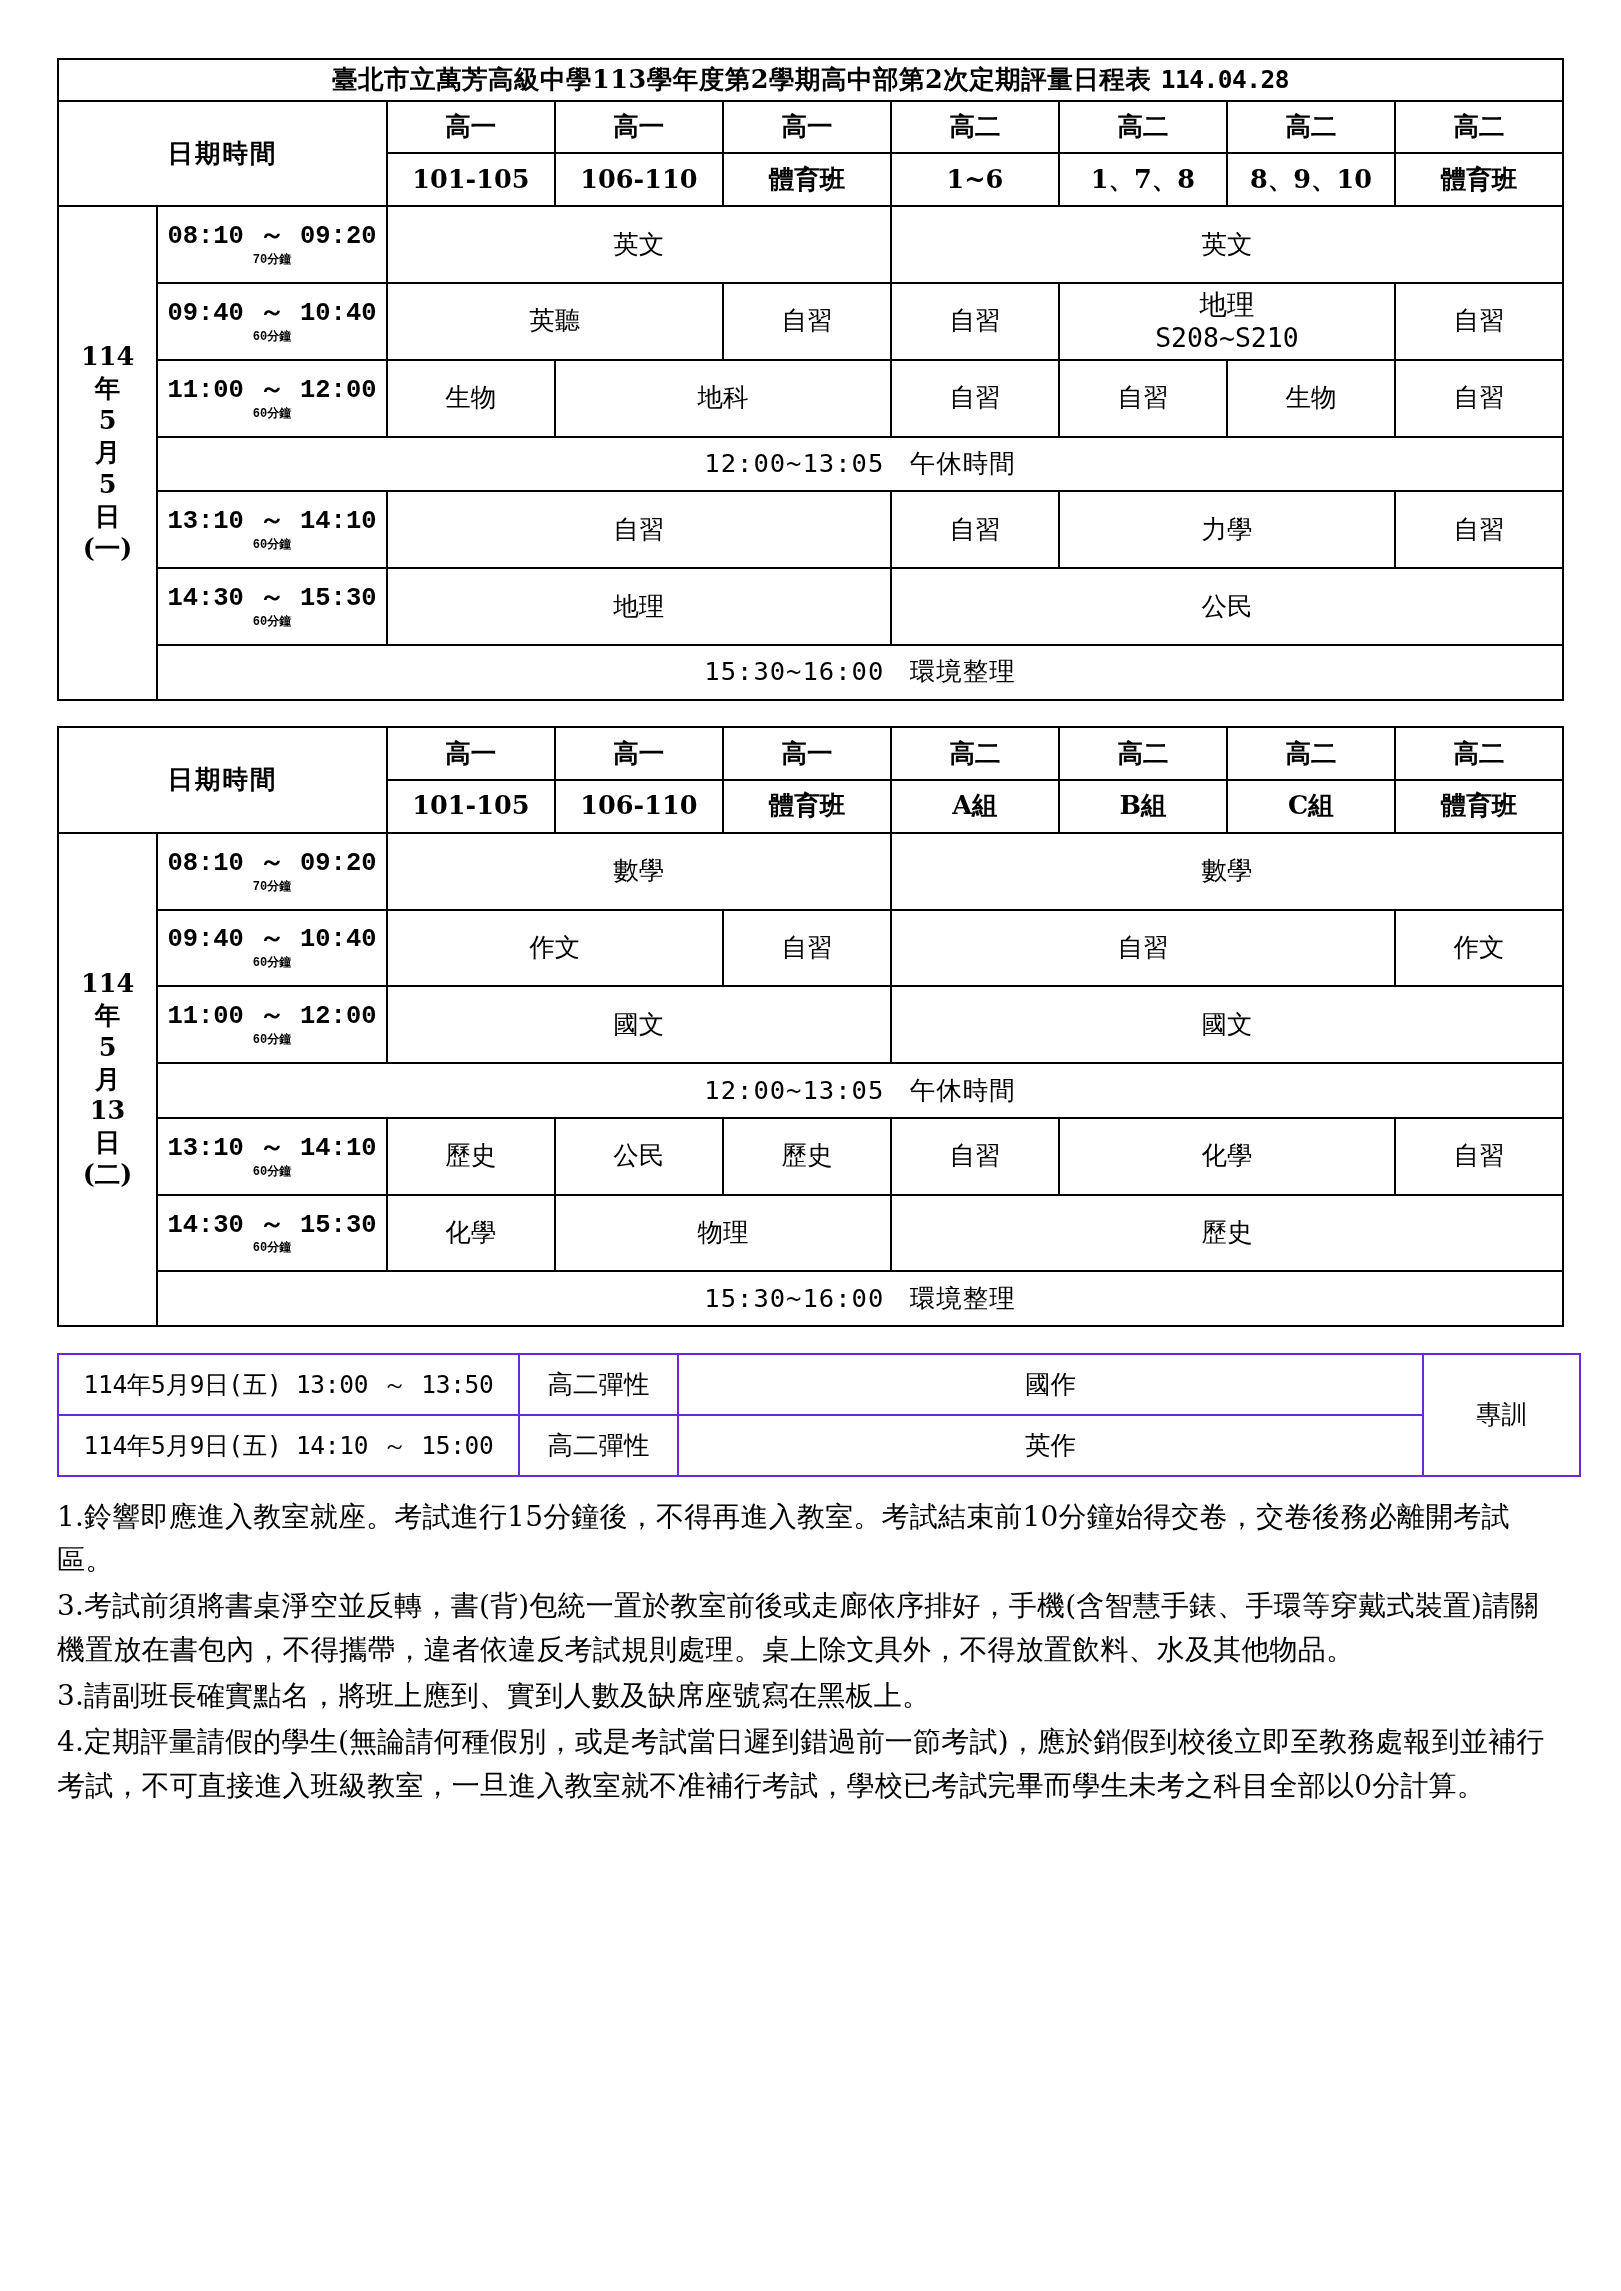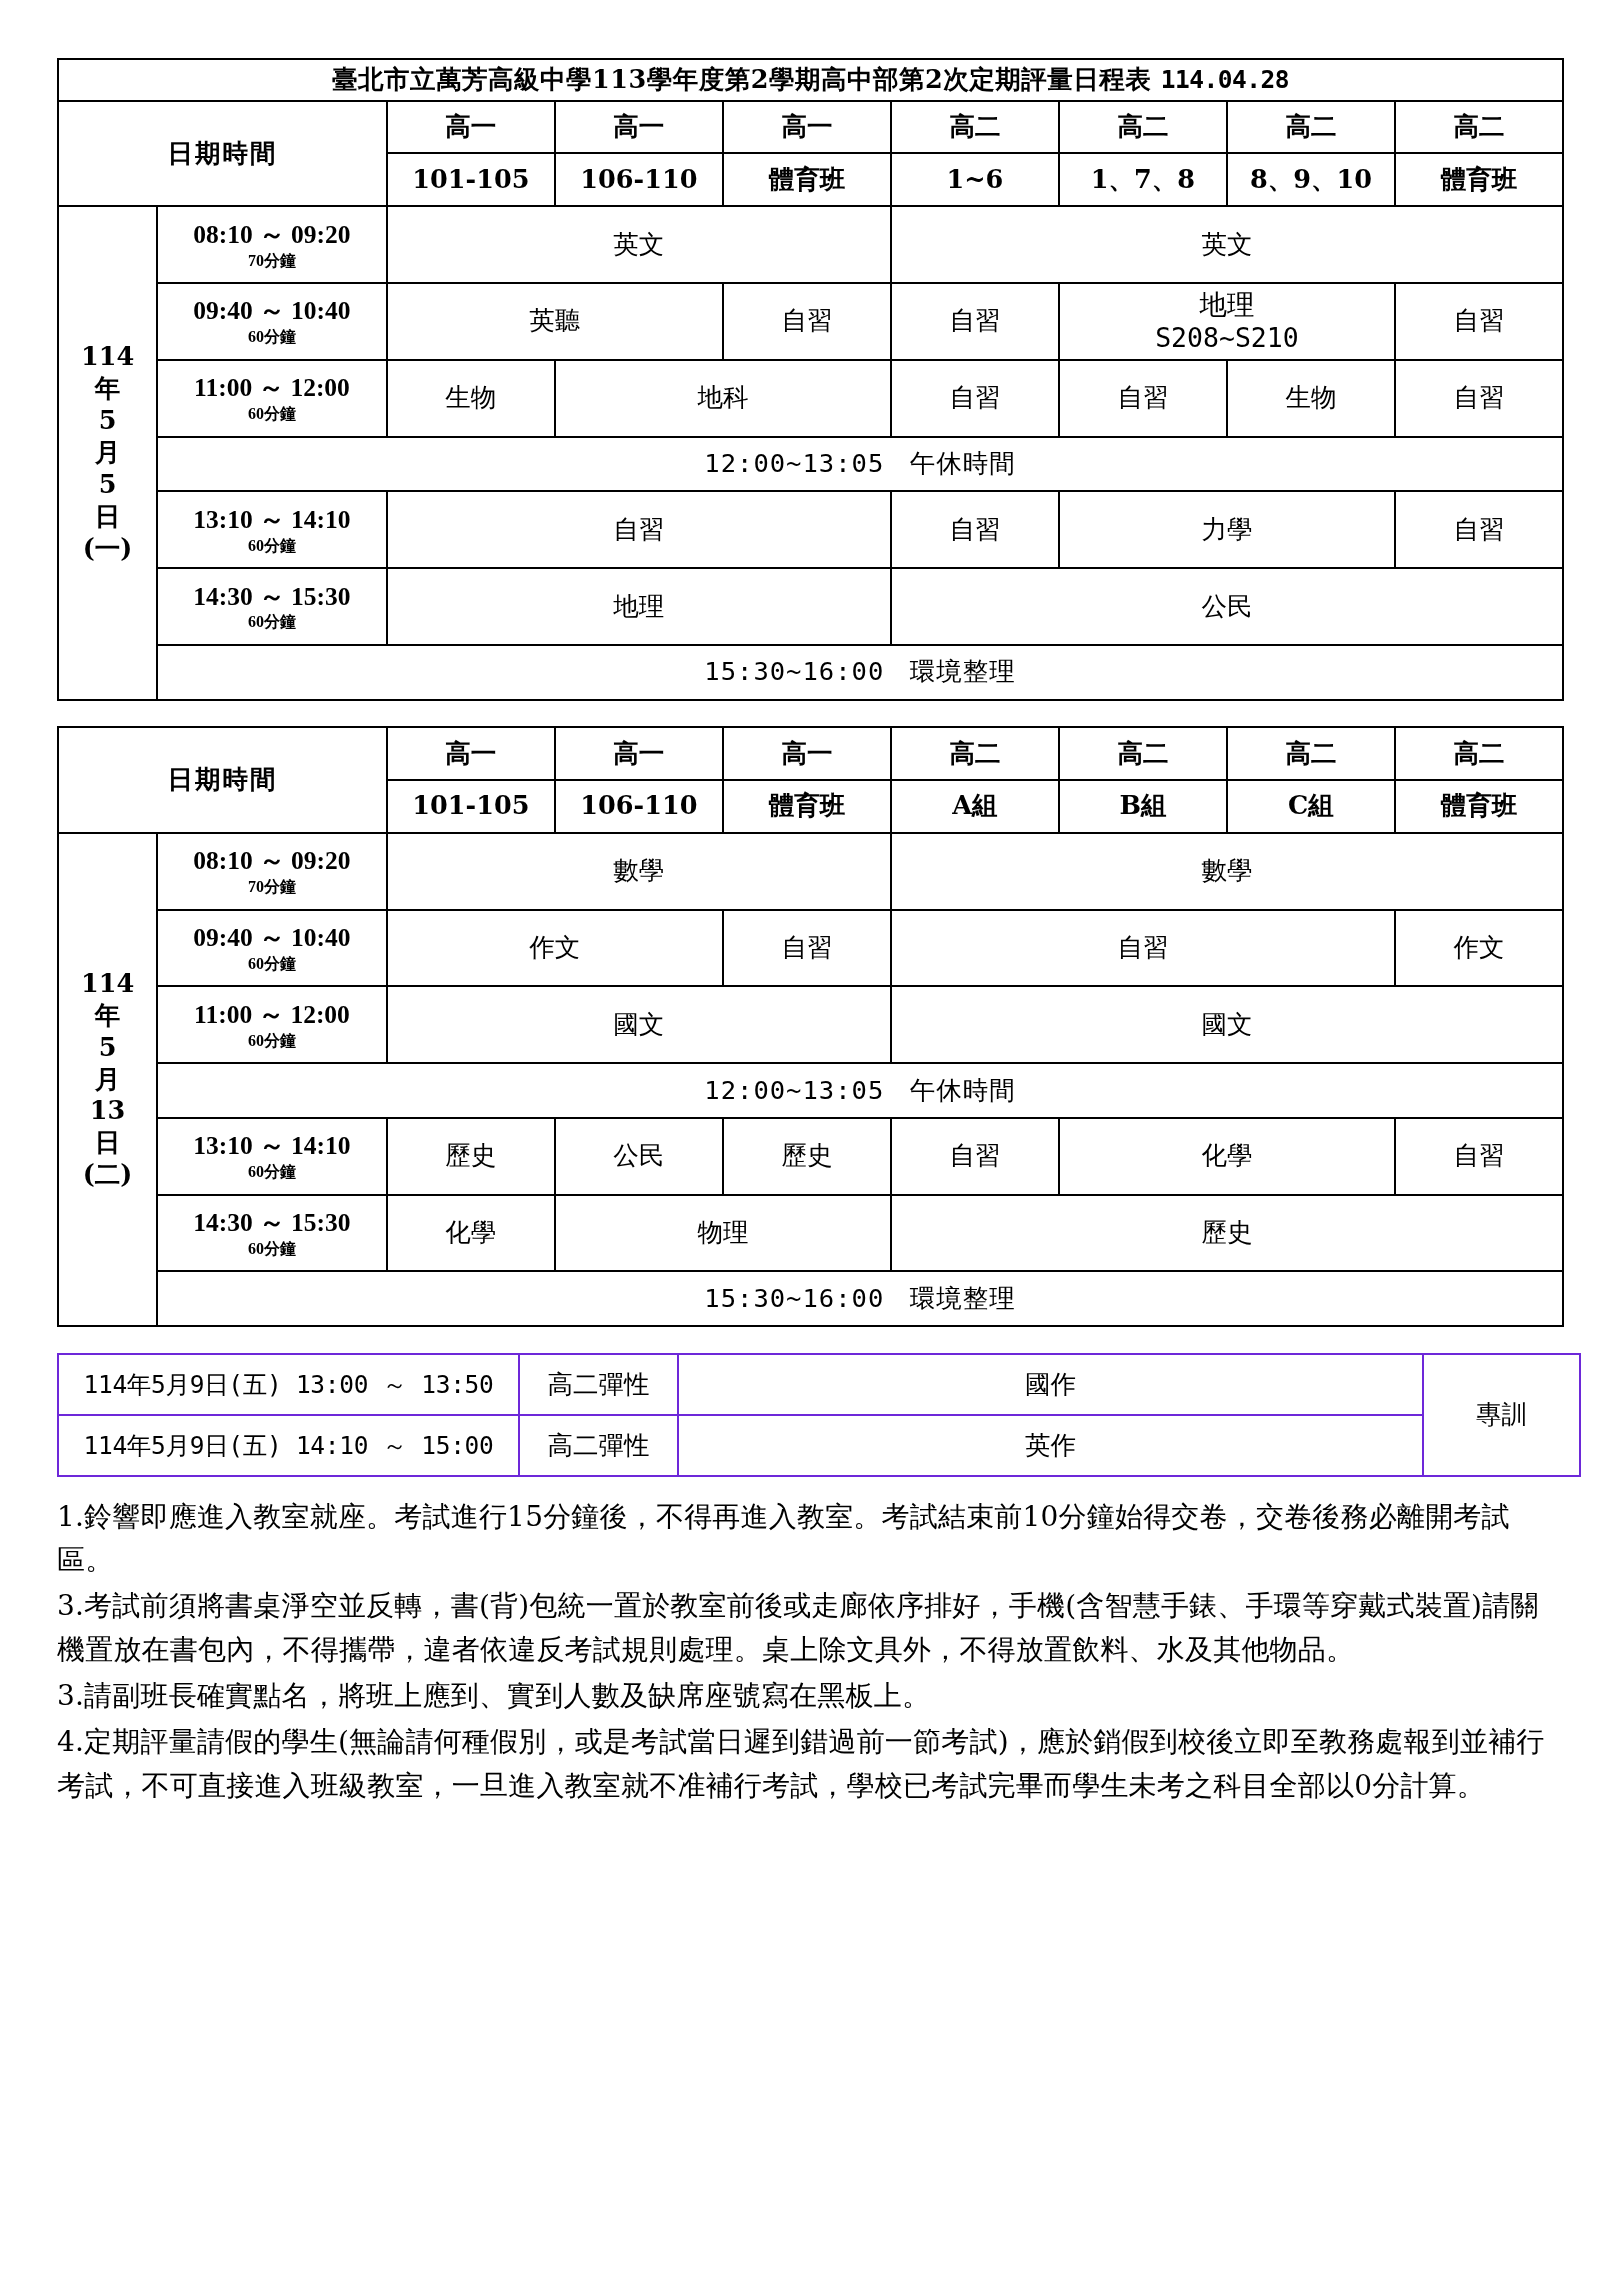--- a/index.html
+++ b/index.html
@@ -47,28 +47,28 @@
     font-weight: bold;
     font-size: 25.5px;
     height: 43px;
   }
   .hdr-label {
     font-weight: bold;
     font-size: 25.5px;
     letter-spacing: 2px;
   }
   .time-cell {
-    font-family: Liberation Serif, serif;
+    font-family: Liberation Mono, monospace;
     font-size: 18.6px;
     line-height: 1.45;
     font-weight: bold;
     padding: 7.8px 2px;
   }
   .time-cell .dur {
-    font-size: 16px;
+    font-size: 12px;
   }
   .daycell {
     font-weight: bold;
     font-size: 25.5px;
     line-height: 1.22;
     width: 69px;
   }
   .subject {
     font-size: 28px;
     height: 67px;

